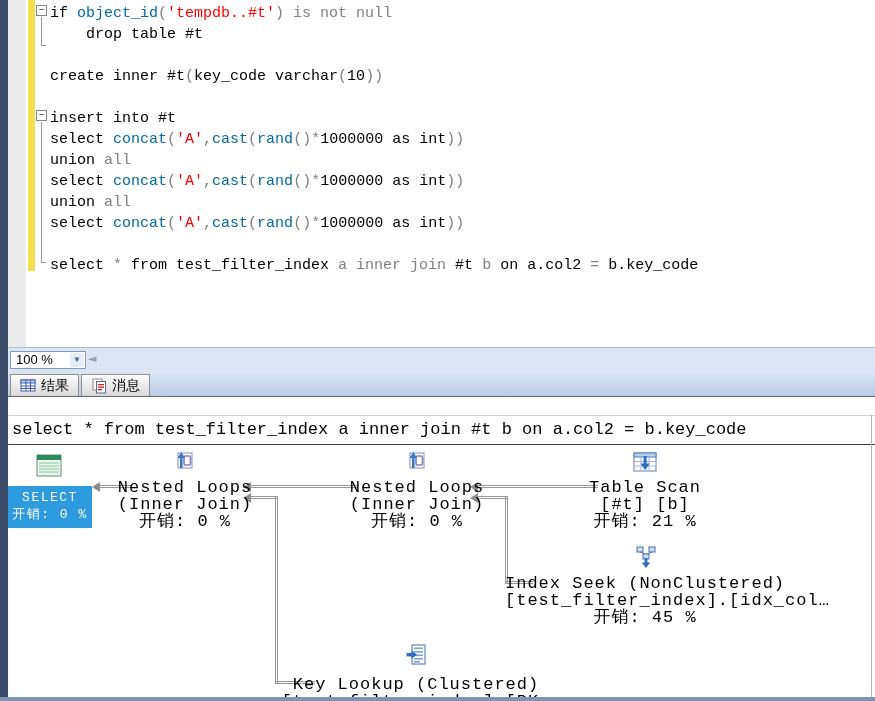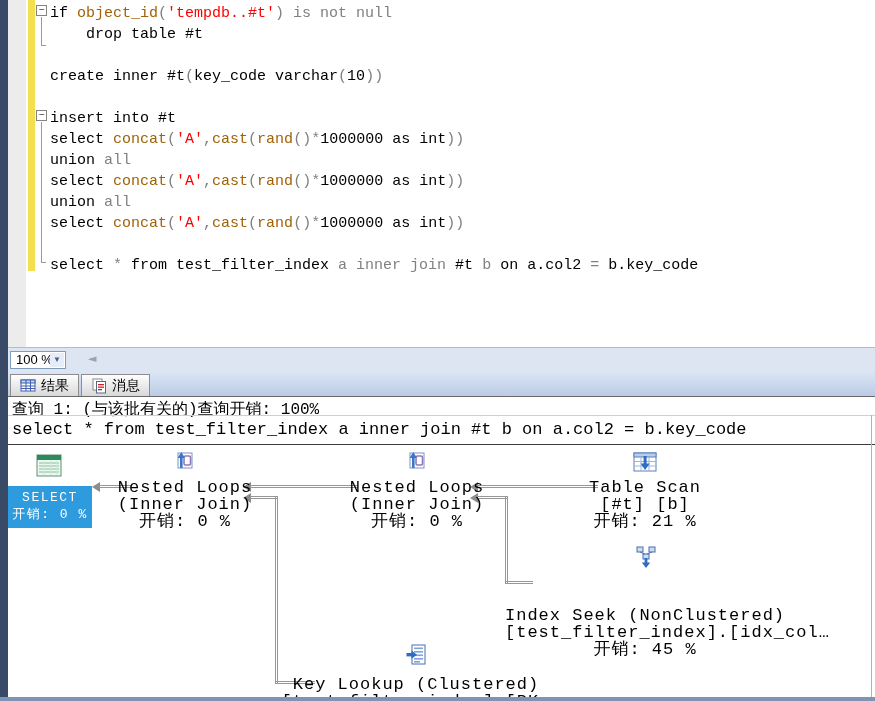--- a/index.html
+++ b/index.html
@@ -10,25 +10,25 @@
   
   .editor{position:absolute;left:8px;top:0;width:867px;height:347px;background:#fff;}
   .gutter{position:absolute;left:0;top:0;width:18px;height:347px;background:#ececec;}
   .change-bar{position:absolute;left:20px;top:0;width:7px;height:271px;background:#f6df4e;}
   .fold-box{position:absolute;width:11px;height:11px;background:#fff;border:1px solid #848484;
             color:#333;font:10px/9px "Liberation Mono",monospace;text-align:center;box-sizing:border-box;}
   .fold-v{position:absolute;width:1px;background:#9a9a9a;}
   .fold-t{position:absolute;height:1px;background:#9a9a9a;}
   #code-lines{position:absolute;left:42px;top:3px;font-size:15px;line-height:21px;}
   .code-line{height:21px;white-space:pre;}
-  .sg-k{color:#000000}.sg-f{color:#a16207}.sg-s{color:#ff0000}.sg-o{color:#808080}.sg-i{color:#000}
+  .sg-k{color:#000000}.sg-f{color:#0369a1}.sg-s{color:#ff0000}.sg-o{color:#808080}.sg-i{color:#000}
   
   .zoom-row{position:absolute;left:8px;top:347px;width:867px;height:24px;background:#dde5f2;
             border-top:1px solid #aebdd6;box-sizing:border-box;}
-  .zoom-combo{position:absolute;left:2px;top:3px;width:56px;height:18px;background:#fff;
+  .zoom-combo{position:absolute;left:2px;top:3px;width:76px;height:18px;background:#fff;
               border:1px solid #7f9db9;box-sizing:border-box;font:13px/16px "Liberation Sans",sans-serif;
               color:#000;padding-left:5px;cursor:default;}
   .zoom-arrow{position:absolute;right:1px;top:1px;width:14px;height:14px;background:#e6edf8;
               color:#44618c;font-size:8px;line-height:14px;text-align:center;}
   .scroll-left{position:absolute;left:80px;top:4px;color:#96a2b6;font:11px/14px "DejaVu Sans",sans-serif;}
   
   .tab-row{position:absolute;left:8px;top:371px;width:867px;height:25px;
            background:linear-gradient(#dce6f5,#bccbe6);display:flex;align-items:flex-end;padding-left:2px;box-sizing:border-box;}
   .rtab{display:flex;align-items:center;gap:5px;height:21px;padding:0 9px;margin-right:2px;
         background:linear-gradient(#fefefe,#d8d8d8);border:1px solid #8e8e8e;border-bottom:none;
@@ -120,21 +120,20 @@
             <rect x="7" y="6" width="6" height="1.3" fill="#cc2222"></rect>
             <rect x="7" y="8.5" width="6" height="1.3" fill="#cc2222"></rect>
             <rect x="7" y="11" width="4" height="1.3" fill="#cc2222"></rect>
           </svg>
         </span>
         <span>消息</span>
       </div>
     </div>
 
   <div class="plan-panel">
-    <div class="plan-h1">查询 1: (与该批有关的)查询开销: 100%</div>
     <div class="plan-hr-light"></div>
     <div class="plan-h2">select * from test_filter_index a inner join #t b on a.col2 = b.key_code</div>
     <div class="plan-hr-dark"></div>
     <div class="plan-right-line"></div>
 
     <div id="plan-canvas">
 
       <div class="ca" style="left:84px;top:85px;"></div>
       <div class="ch" style="left:91px;top:88px;width:32px;"></div>
 
@@ -214,21 +213,21 @@
                 <rect x="14" y="2" width="6" height="5"></rect>
                 <rect x="8" y="9" width="6" height="5"></rect>
               </g>
               <g stroke="#4a6fae">
                 <line x1="5" y1="7" x2="10" y2="9"></line>
                 <line x1="17" y1="7" x2="12" y2="9"></line>
               </g>
               <rect x="9.6" y="13" width="2.8" height="6" fill="#2f6cc2"></rect>
               <path d="M11 23 L6.8 17.5 L15.2 17.5 Z" fill="#2f6cc2"></path>
             </svg></div>
-          <div class="plan-node-text" style="left: 497px; top: 178px; margin-top: 32px;"><div>Index Seek (NonClustered)</div><div>[test_filter_index].[idx_col…</div><div>开销: 45 %</div></div>
+          <div class="plan-node-text" style="left: 497px; top: 178px;"><div>Index Seek (NonClustered)</div><div>[test_filter_index].[idx_col…</div><div>开销: 45 %</div></div>
         </div>
         <div>
           <div class="node-icon" style="left: 398px; top: 247px;"><svg width="20" height="24" viewBox="0 0 20 24">
               <rect x="6" y="1" width="13" height="19" fill="#fff" stroke="#4a6fae"></rect>
               <g fill="#7ea3d8">
                 <rect x="8" y="3.5" width="9" height="1.6"></rect>
                 <rect x="8" y="7" width="9" height="1.6"></rect>
                 <rect x="8" y="10.5" width="9" height="1.6"></rect>
                 <rect x="8" y="14" width="9" height="1.6"></rect>
                 <rect x="8" y="17" width="6" height="1.6"></rect>

